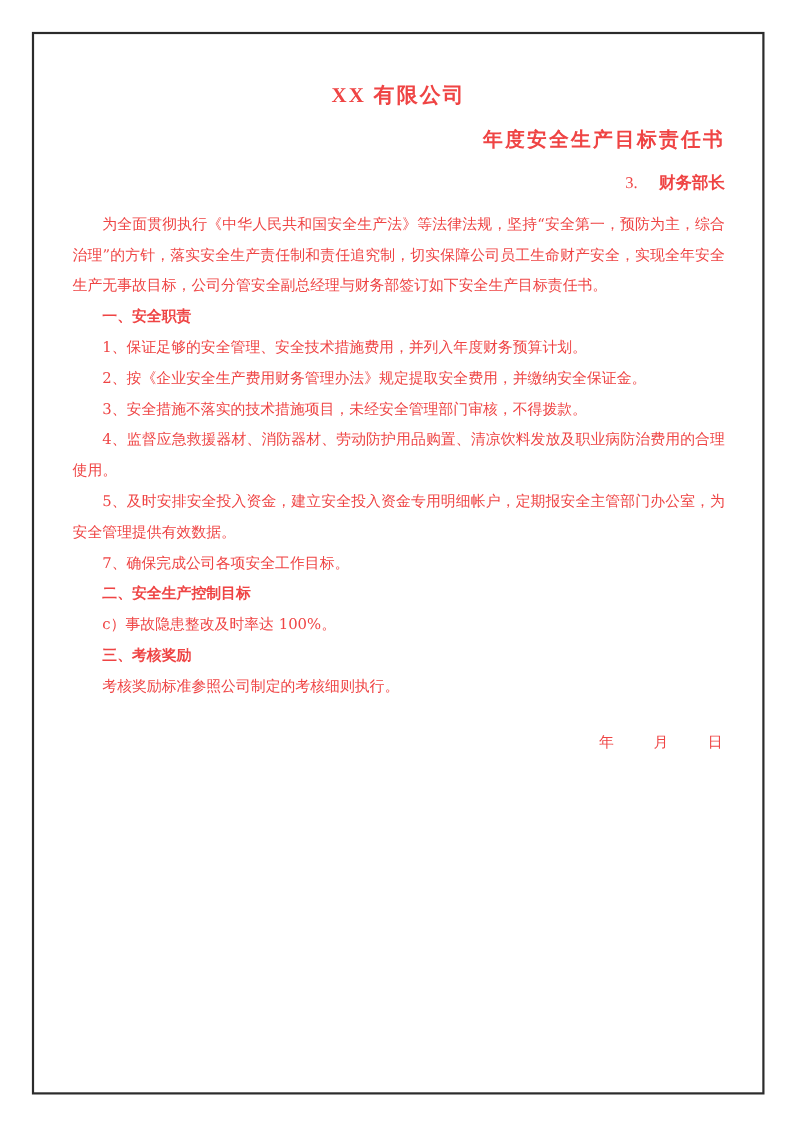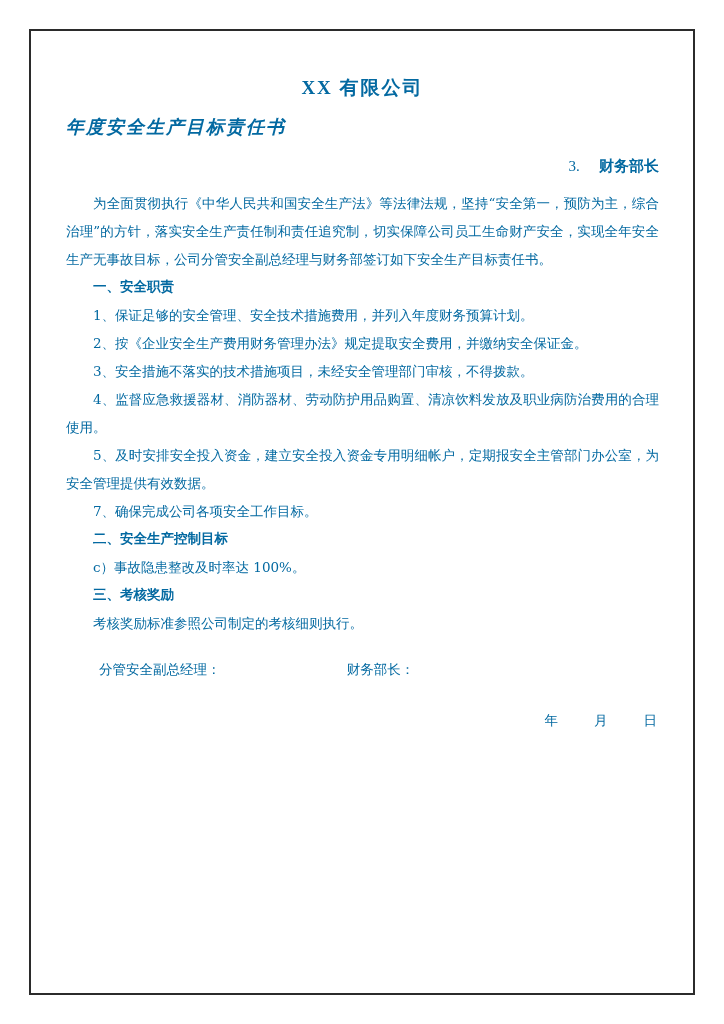--- a/index.html
+++ b/index.html
@@ -6,21 +6,21 @@
     margin: 0;
     padding: 0;
     background: #ffffff;
   }
   .page {
     position: relative;
     width: 724px;
     height: 1024px;
     background: #ffffff;
     font-family: "DejaVu Serif", "Liberation Serif", serif;
-    color: #0369a1;
+    color: #ef4444;
     overflow: hidden;
   }
   .frame {
     position: absolute;
     inset: 29px;
     border: 2px solid #2b2b2b;
     box-sizing: border-box;
     padding: 44px 34px 0 35px;
   }
   .company-title {
@@ -30,24 +30,23 @@
     font-weight: bold;
     text-align: center;
     letter-spacing: 2px;
     font-family: "Liberation Serif", "DejaVu Serif", serif;
   }
   .doc-title {
     margin: 13px 0 0 0;
     font-size: 18px;
     line-height: 26px;
     font-weight: bold;
-    text-align: left;
+    text-align: right;
     letter-spacing: 2px;
     font-family: "Liberation Sans", "DejaVu Sans", sans-serif;
-    font-style: italic;
   }
   .section-heading {
     margin: 15px 0 12px 0;
     font-size: 15px;
     line-height: 22px;
     font-weight: bold;
     text-align: right;
   }
   .section-heading .sec-no {
     font-family: "Liberation Serif", "DejaVu Serif", serif;
@@ -122,24 +121,20 @@
 
       <p class="part-heading">二、安全生产控制目标</p>
       <p>c）事故隐患整改及时率达 100%。</p>
 
       <p class="part-heading">三、考核奖励</p>
       <p>考核奖励标准参照公司制定的考核细则执行。</p>
 
 
     </div>
 
-    <div class="sign-row">
-      <span class="sign-left">分管安全副总经理：</span>
-      <span class="sign-right">财务部长：</span>
-    </div>
 
     <div class="date-row">
       <span>年</span>
       <span>月</span>
       <span>日</span>
     </div>
 
   </div>
 </div>
 

